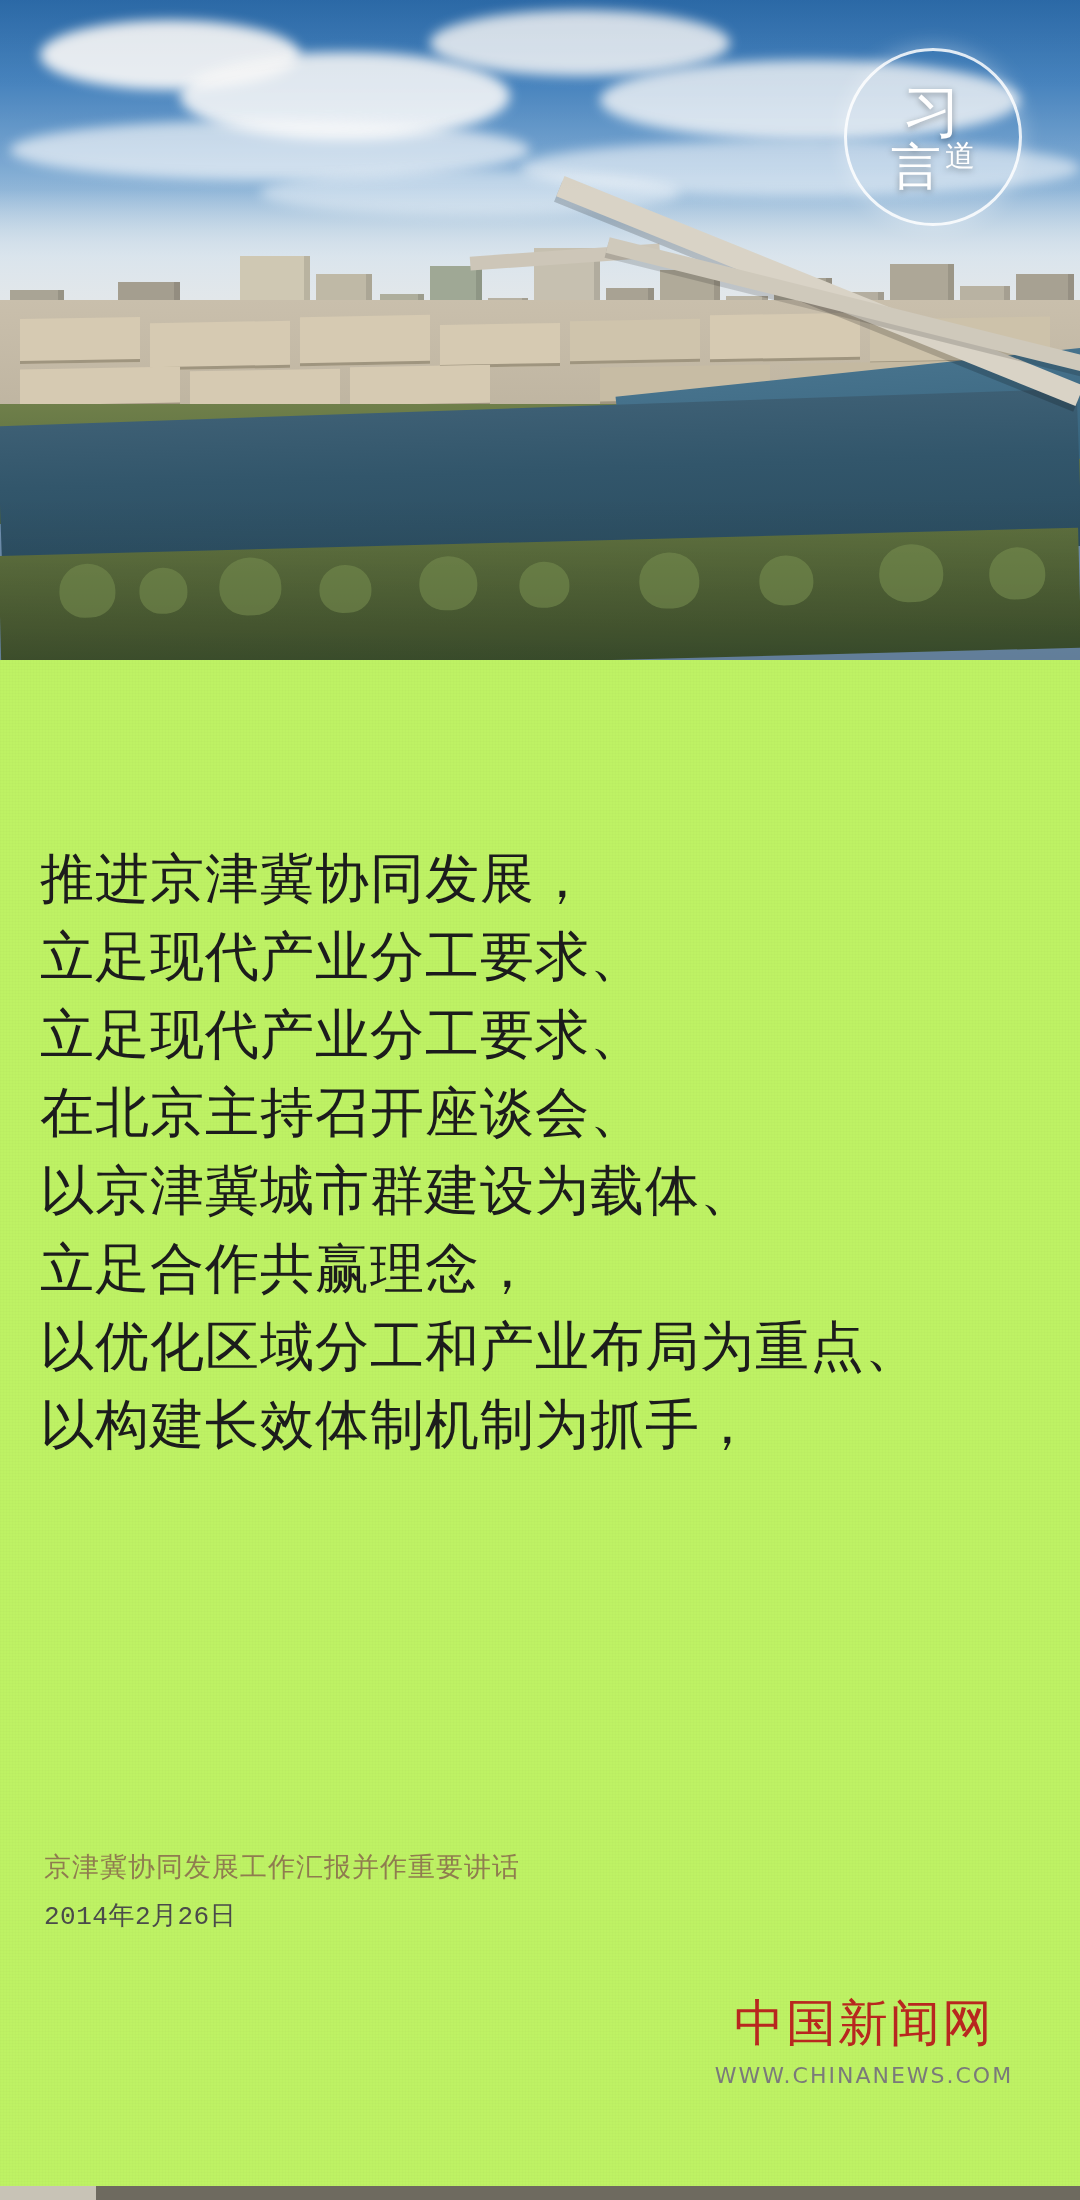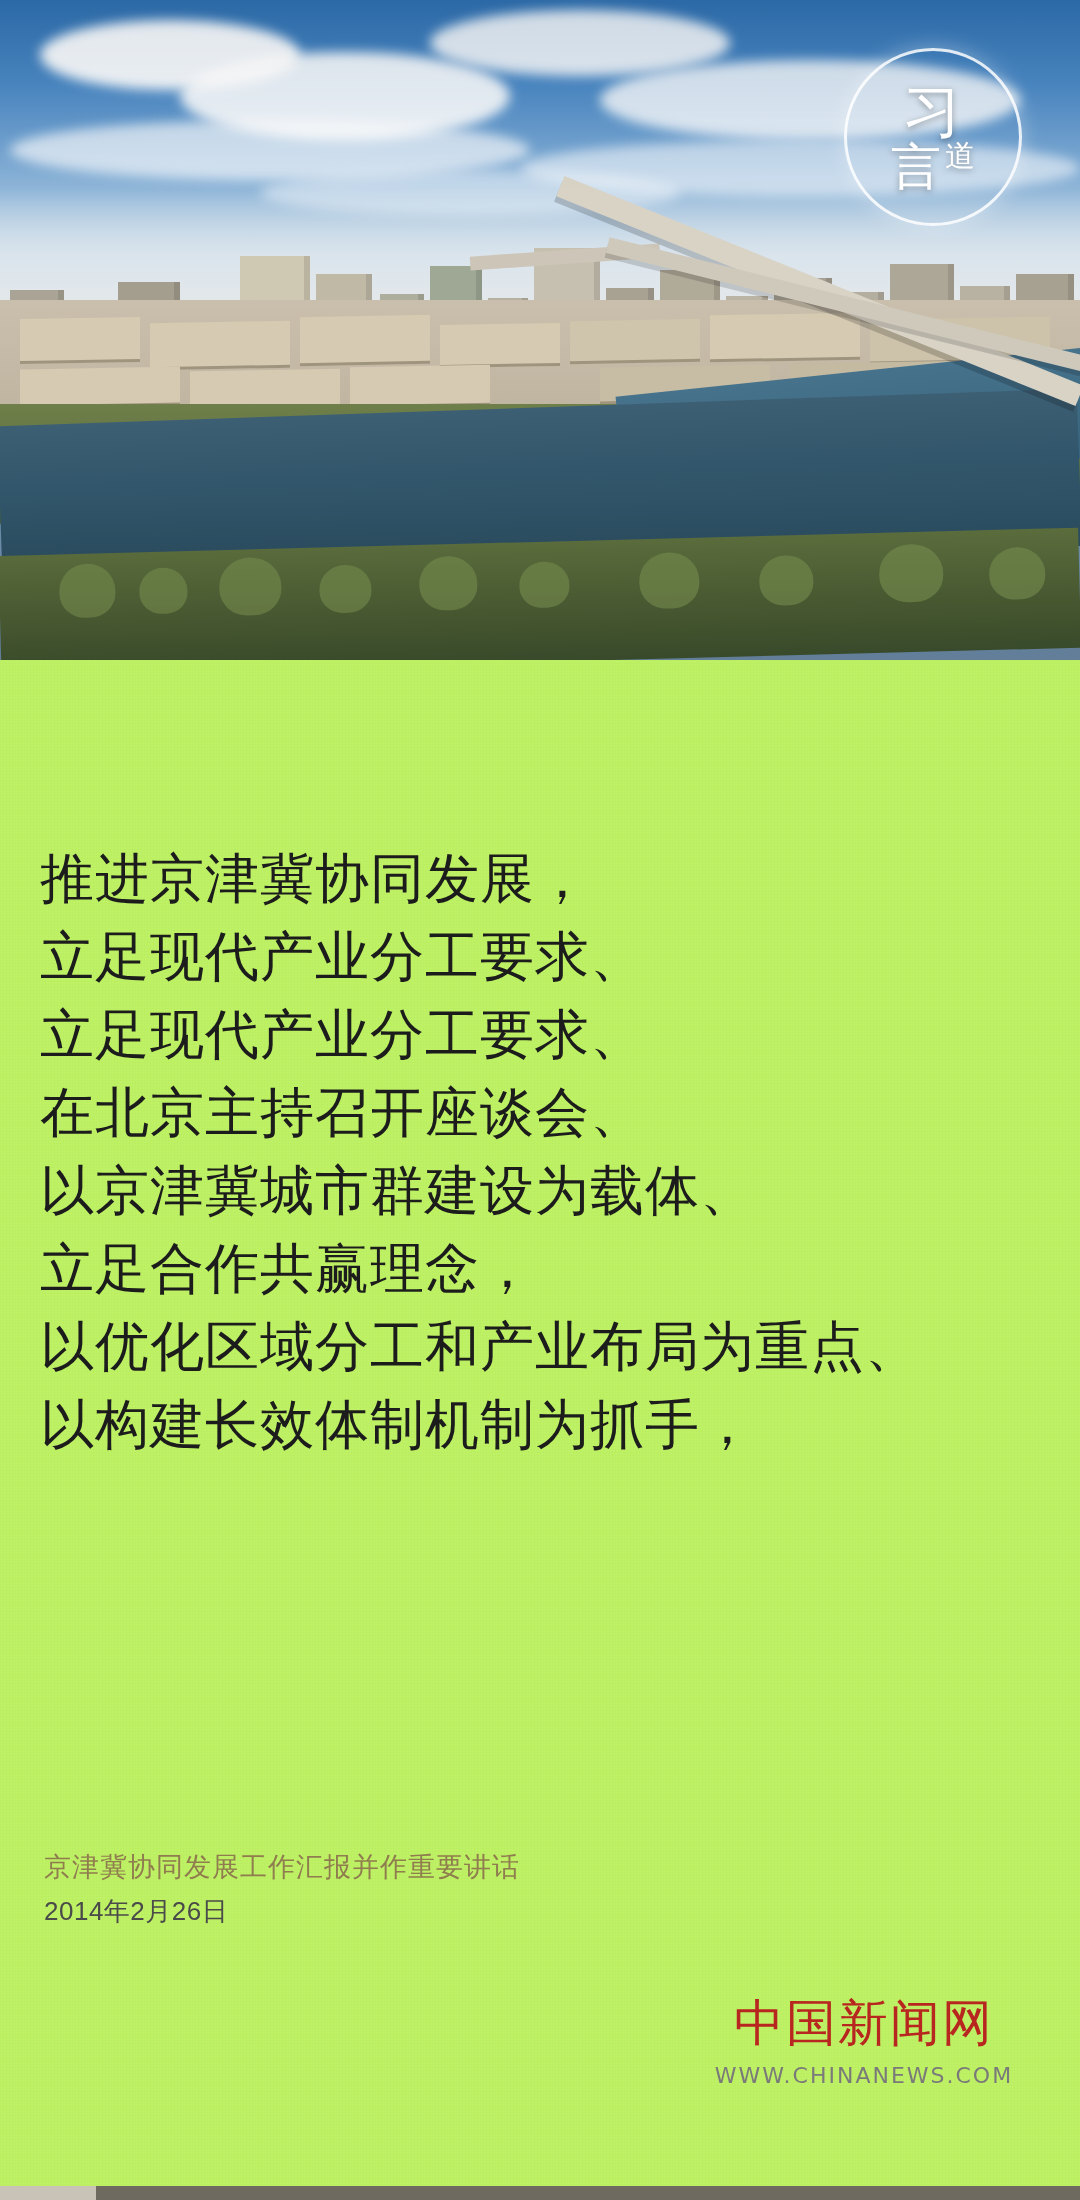--- a/index.html
+++ b/index.html
@@ -239,24 +239,25 @@
     letter-spacing: 1px;
   }
   .occasion-line {
     font-family: "DejaVu Sans", "Liberation Sans", sans-serif;
     font-size: 27px;
     color: #8f7c4f;
     line-height: 44px;
     letter-spacing: 1px;
   }
   .date {
-    font-family: Liberation Sans, sans-serif;
+    font-family: Liberation Mono, monospace;
     font-size: 26px;
     color: #4a4a4a;
     line-height: 44px;
+    margin-top: 6px;
     letter-spacing: 0.5px;
   }
 
   .brand {
     position: absolute;
     right: 46px;
     bottom: 112px;
     text-align: center;
     width: 340px;
   }

